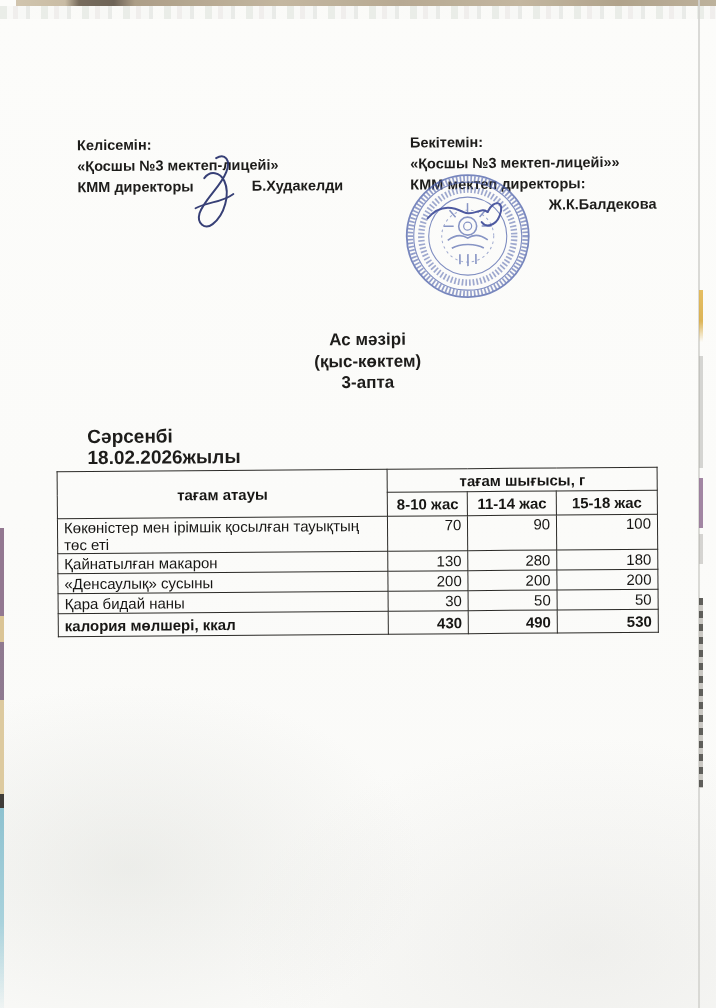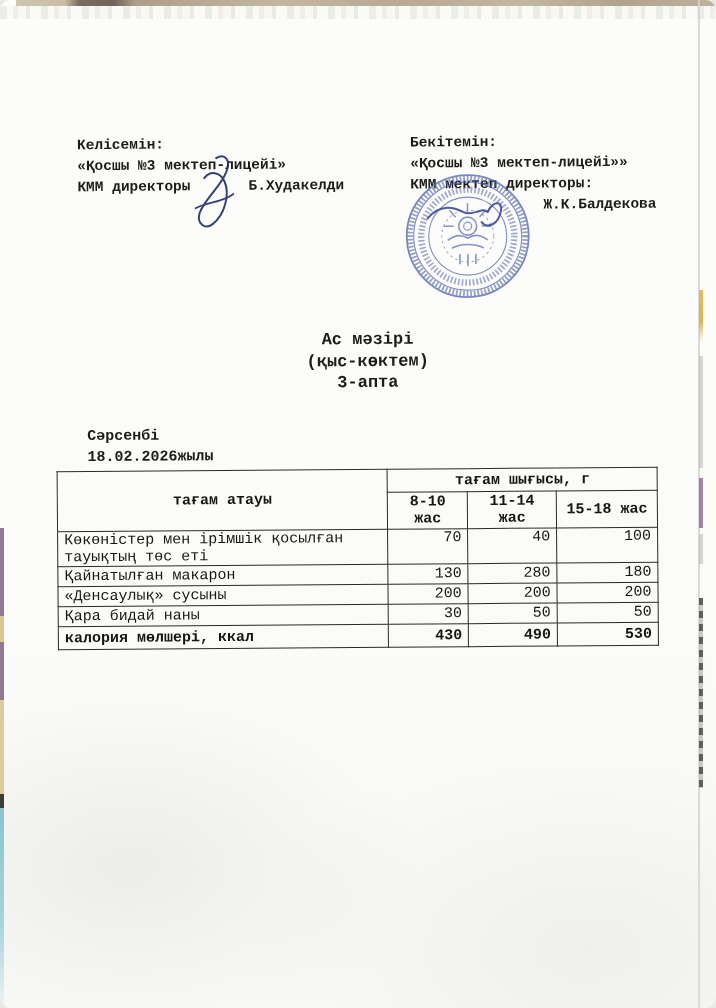--- a/index.html
+++ b/index.html
@@ -3,23 +3,22 @@
 <meta charset="utf-8">
 <style>
   html,body{margin:0;padding:0;background:#e9e9e7;}
   .page{
     position:relative;width:716px;height:1008px;margin:0 auto;
     background:
       radial-gradient(ellipse 420px 260px at 18% 86%, rgba(210,212,206,.35), transparent 70%),
       radial-gradient(ellipse 500px 300px at 82% 94%, rgba(214,214,210,.30), transparent 70%),
       linear-gradient(#fcfcfa,#fafaf8);
     overflow:hidden;
-    font-family:Liberation Mono, monospace;
+    font-family:Liberation Sans, sans-serif;
     color:#1d1c1a;
-    border-radius:11px;
   }
   
   .scan-top-band{position:absolute;left:16px;right:0;top:0;height:6px;
     background:linear-gradient(90deg,#cdbfa6 0%,#c4b69c 7%,#6a5d4c 9%,#5f5446 14%,#a4947b 17%,#beb097 38%,#b0a188 55%,#beb097 72%,#a99a80 86%,#b7aa92 100%);
     filter:blur(.4px);opacity:.9;}
   .scan-top-noise{position:absolute;left:0;right:0;top:6px;height:13px;opacity:.45;filter:blur(.5px);
     background:repeating-linear-gradient(90deg,
       rgba(140,155,135,.35) 0 7px, rgba(205,205,200,.12) 7px 13px,
       rgba(160,140,145,.28) 13px 18px, rgba(190,200,190,.15) 18px 26px,
       rgba(120,130,120,.30) 26px 30px, rgba(210,210,205,.10) 30px 41px);}
@@ -43,21 +42,21 @@
   .sheet{position:absolute;inset:0;transform:rotate(-0.45deg);transform-origin:50% 52%;}
   .approval{position:absolute;font-weight:bold;font-size:14.5px;line-height:21px;white-space:nowrap;}
   .approval-left{left:80px;top:133px;}
   .approval-right{left:413px;top:133px;width:246px;}
   .name-right{text-align:right;}
   .sig-gap{display:inline-block;width:58px;}
   .sig-left{position:absolute;left:189px;top:150px;}
   .stamp{position:absolute;left:404px;top:171px;opacity:.88;}
   .title{position:absolute;left:22px;right:0;top:329px;text-align:center;
     font-weight:bold;font-size:17px;line-height:21.5px;}
-  .dayblock{position:absolute;left:88px;top:424px;font-weight:bold;font-size:15px;line-height:21px;}
+  .dayblock{position:absolute;left:88px;top:424px;font-weight:bold;font-size:19px;line-height:21px;}
   
   table.menu{position:absolute;left:57px;top:469px;width:601px;border-collapse:collapse;
     font-size:15px;color:#171614;}
   table.menu th,table.menu td{border:1.6px solid #2b2a27;padding:0 6px;}
   table.menu th{font-weight:bold;text-align:center;padding:1px 4px;}
   th.grp{height:20px;}
   tr.ages th{height:21px;}
   td.dish{text-align:left;line-height:17px;padding:1px 6px 2px 7px;}
   td.val{text-align:right;line-height:17px;}
   tr.tall td{height:33px;vertical-align:top;}
@@ -164,21 +163,21 @@
         <tr class="ages">
           <th>8-10 жас</th>
           <th>11-14 жас</th>
           <th>15-18 жас</th>
         </tr>
       </thead>
       <tbody>
         <tr class="tall">
           <td class="dish">Көкөністер мен ірімшік қосылған тауықтың төс еті</td>
           <td class="val">70</td>
-          <td class="val">40</td>
+          <td class="val">90</td>
           <td class="val">100</td>
         </tr>
         <tr class="slim">
           <td class="dish">Қайнатылған макарон</td>
           <td class="val">130</td>
           <td class="val">280</td>
           <td class="val">180</td>
         </tr>
         <tr class="slim">
           <td class="dish">«Денсаулық» сусыны</td>

